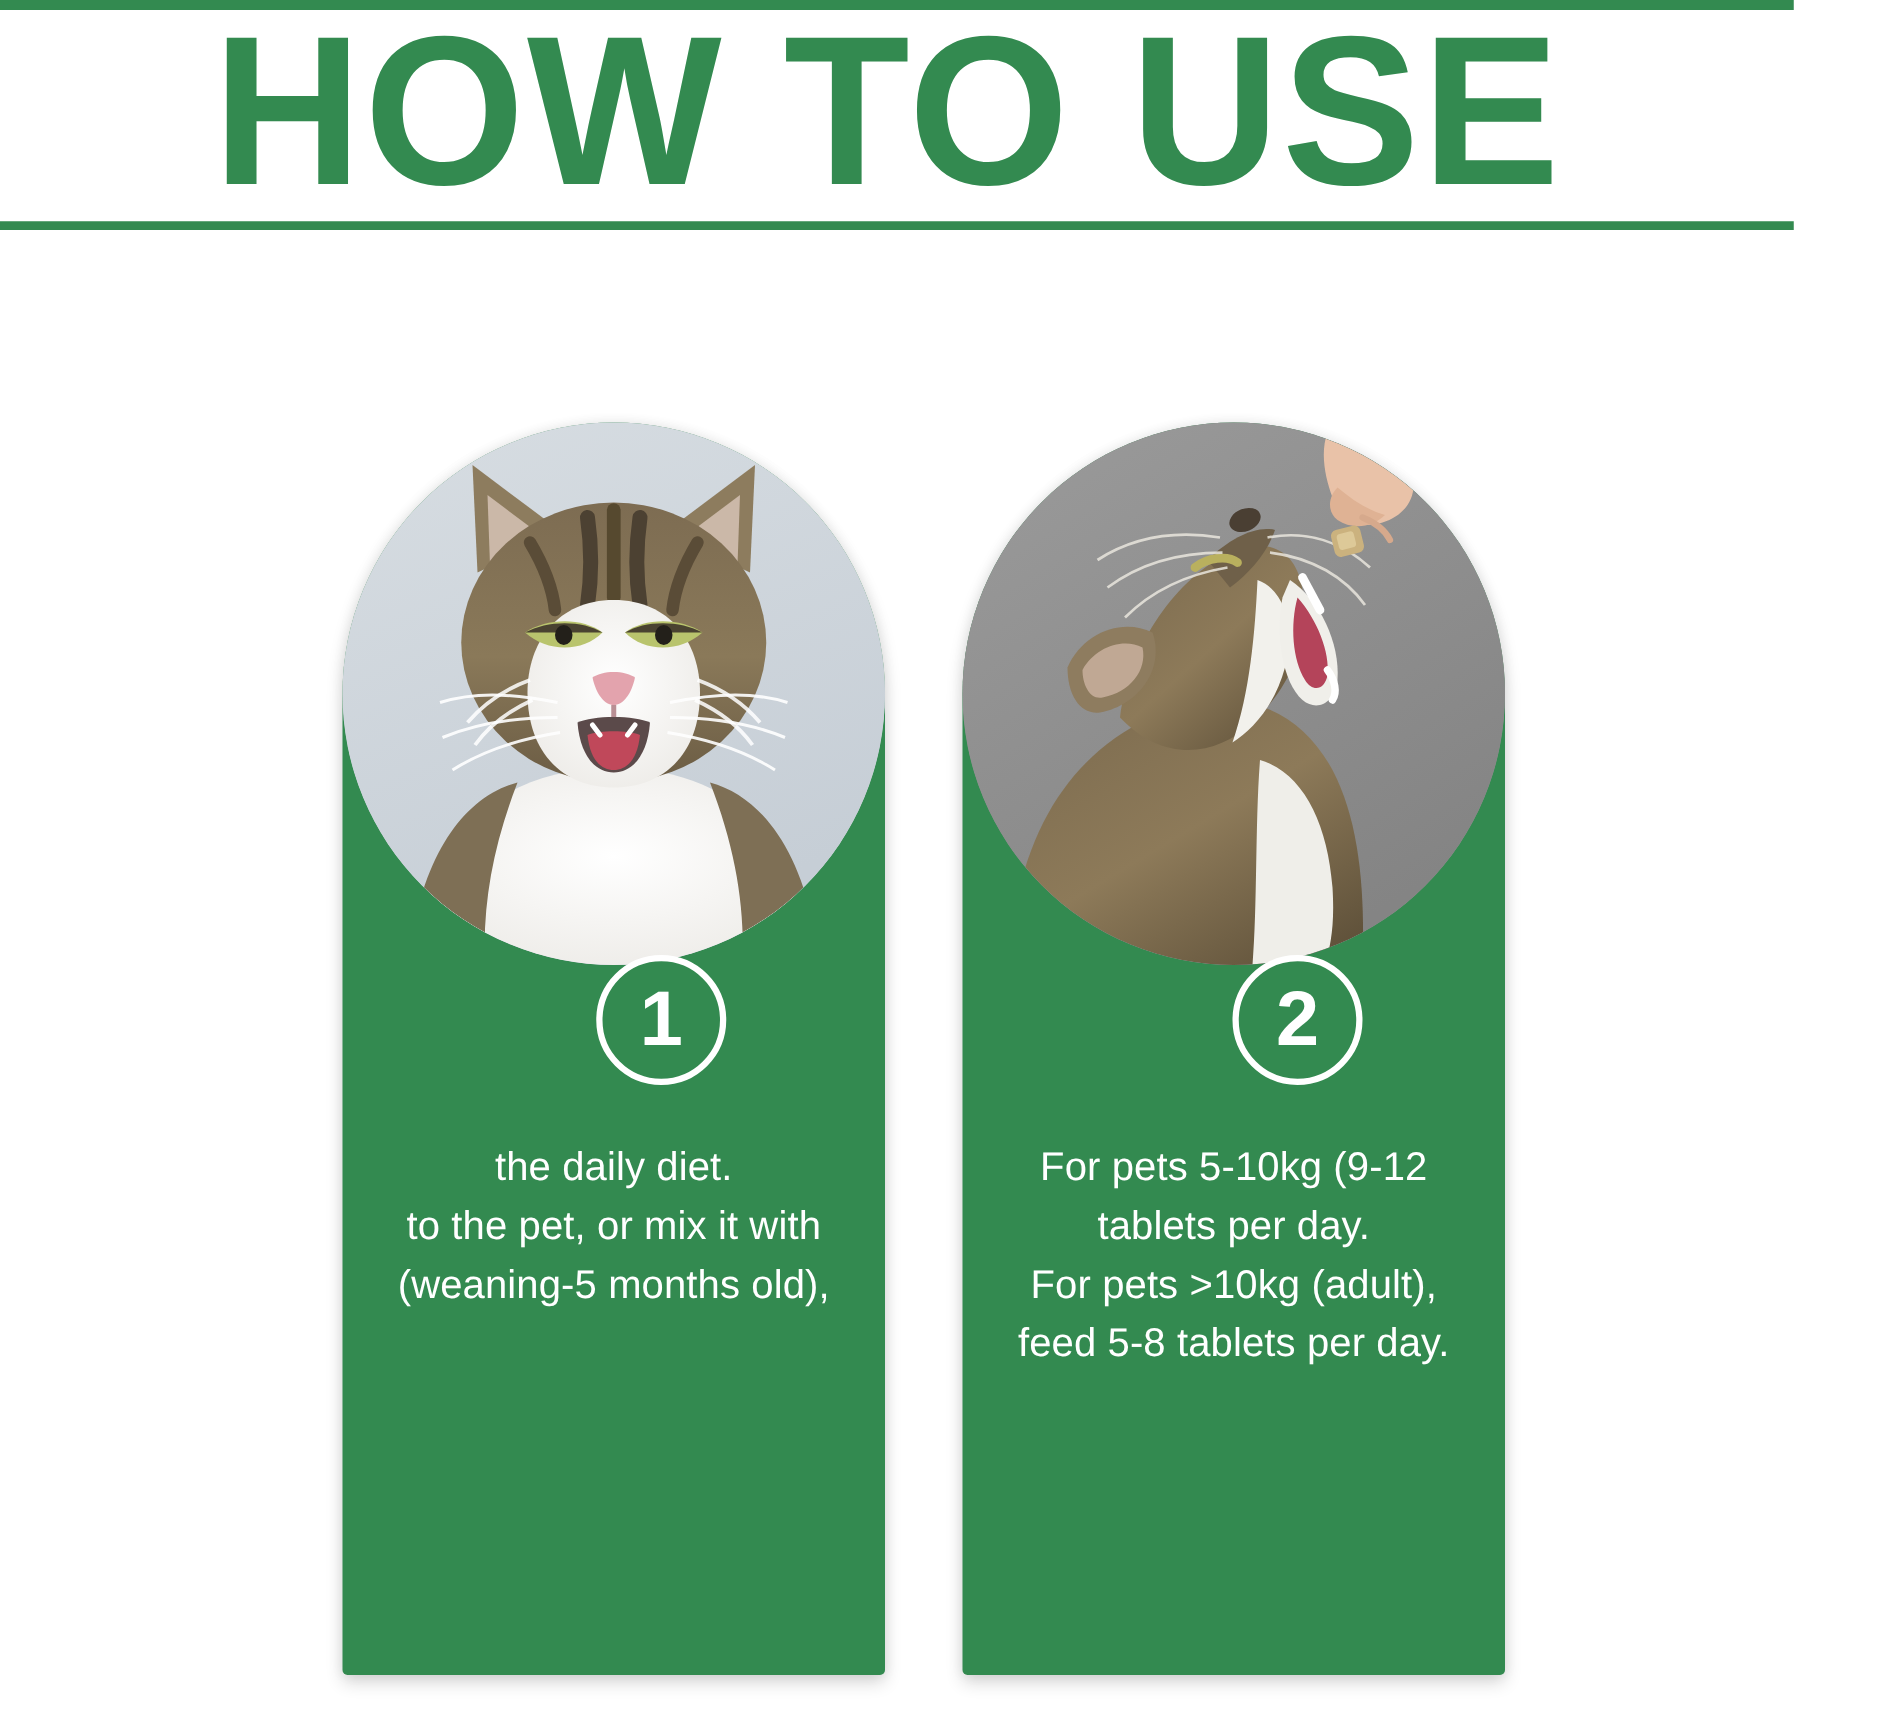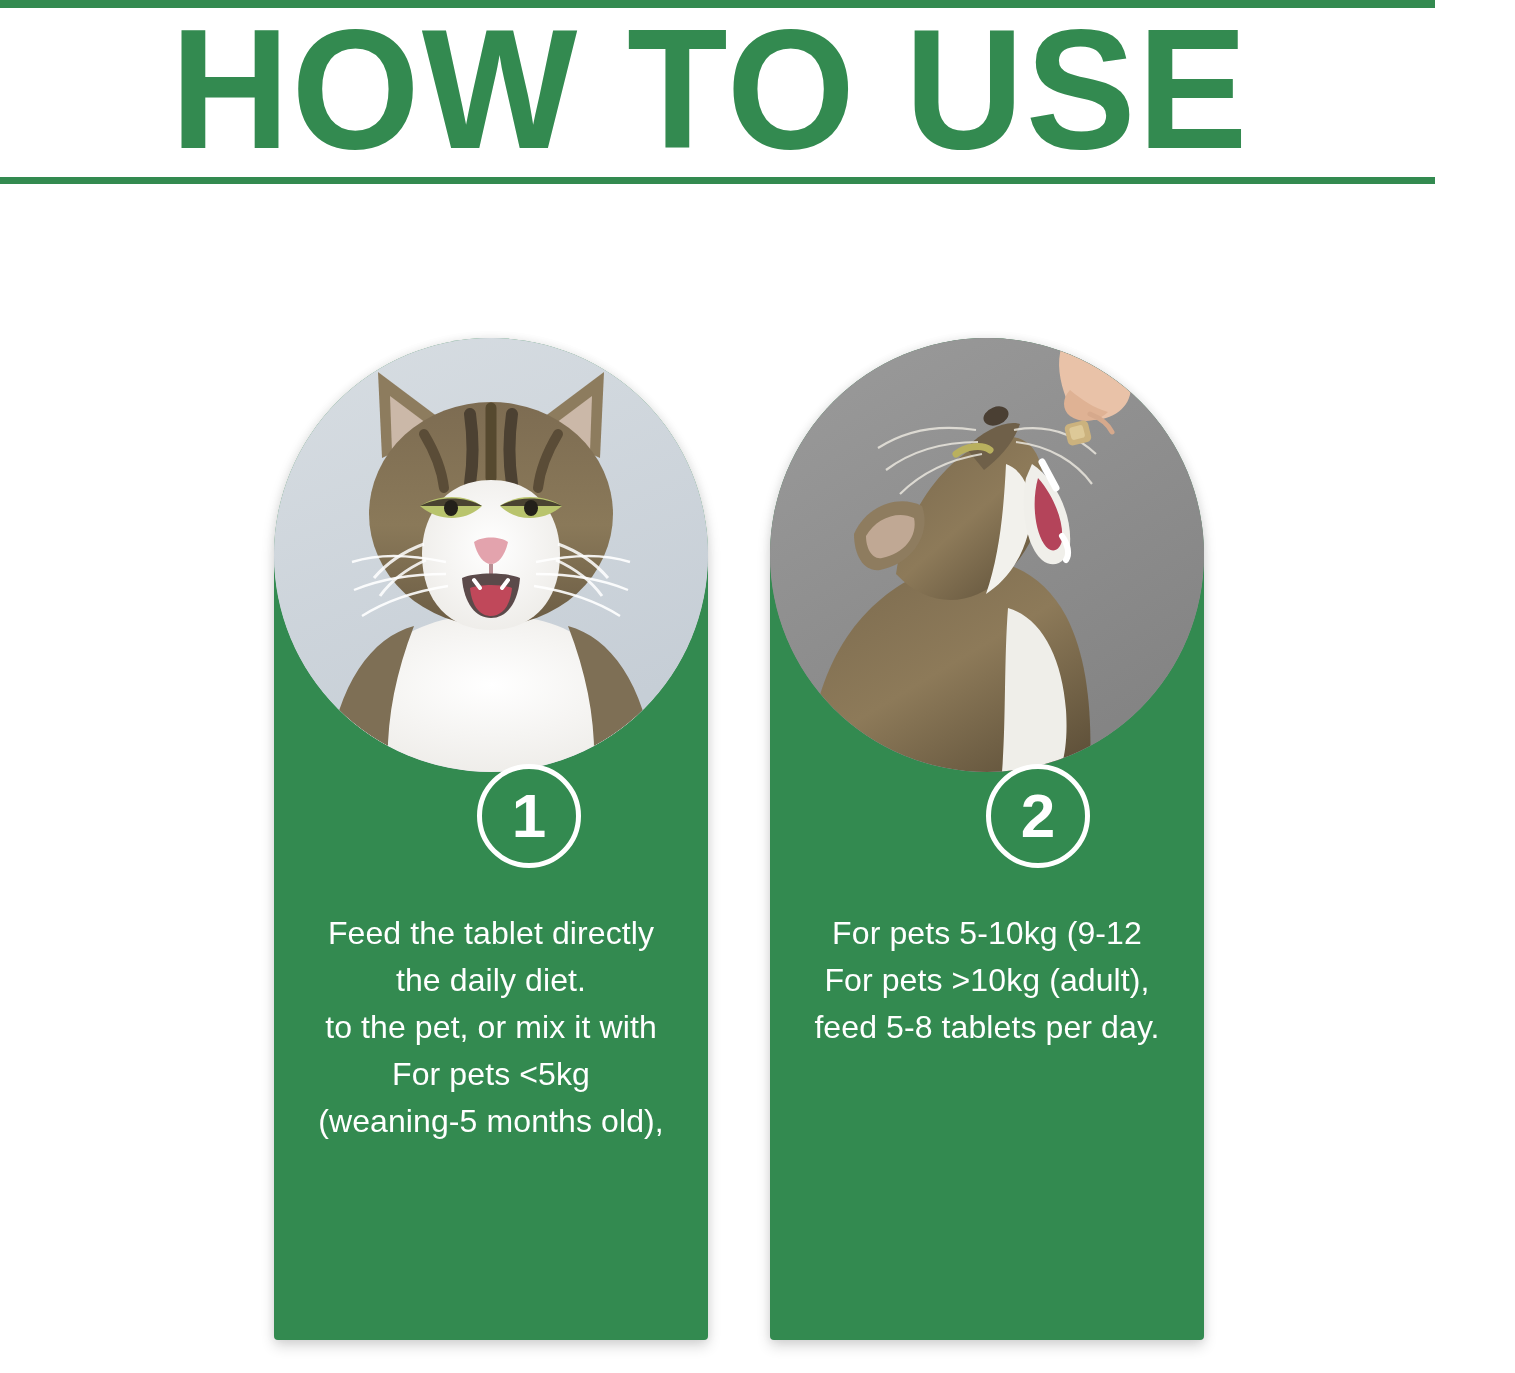--- a/index.html
+++ b/index.html
@@ -184,24 +184,22 @@
           </g>
         </g>
       </svg>
     </div>
 
     <div class="badge">
       <span>1</span>
     </div>
 
     <div class="copy">
-      <p>Feed the tablet directly</p>
       <p>the daily diet.</p>
       <p>to the pet, or mix it with</p>
-      <p>For pets &lt;5kg</p>
       <p>(weaning-5 months old),</p>
     </div>
   </div>
 
   <div class="panel panel-2">
 
     <div class="photo" style="background:#8f8f8f;">
       <svg viewBox="0 0 434 434" xmlns="http://www.w3.org/2000/svg" aria-hidden="true">
         <defs>
           <clipPath id="c2">
@@ -259,18 +257,19 @@
         </g>
       </svg>
     </div>
 
     <div class="badge">
       <span>2</span>
     </div>
 
     <div class="copy">
       <p>For pets 5-10kg (9-12</p>
+      <p>tablets per day.</p>
       <p>For pets &gt;10kg (adult),</p>
       <p>feed 5-8 tablets per day.</p>
     </div>
   </div>
 
 </div>
 
 </body></html>

